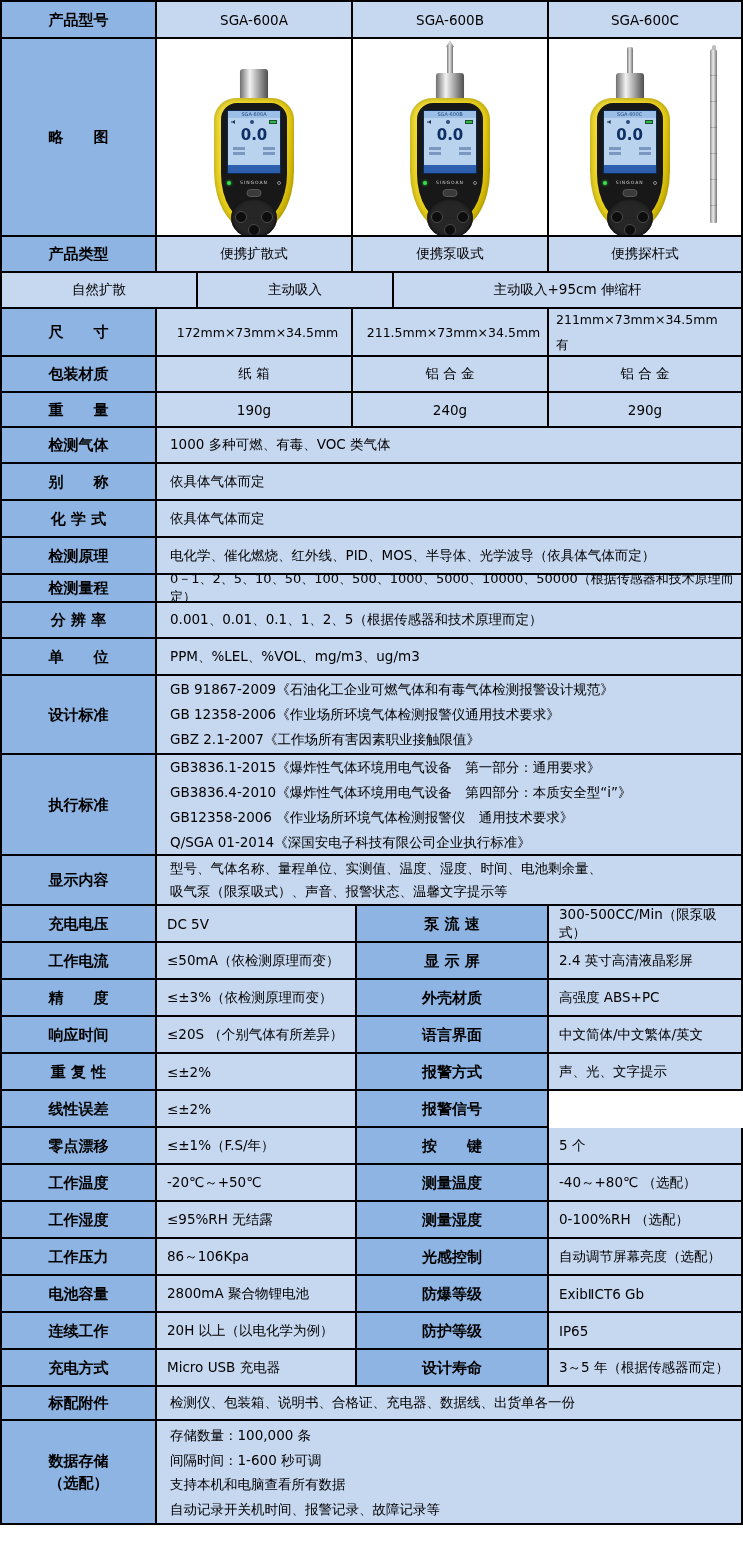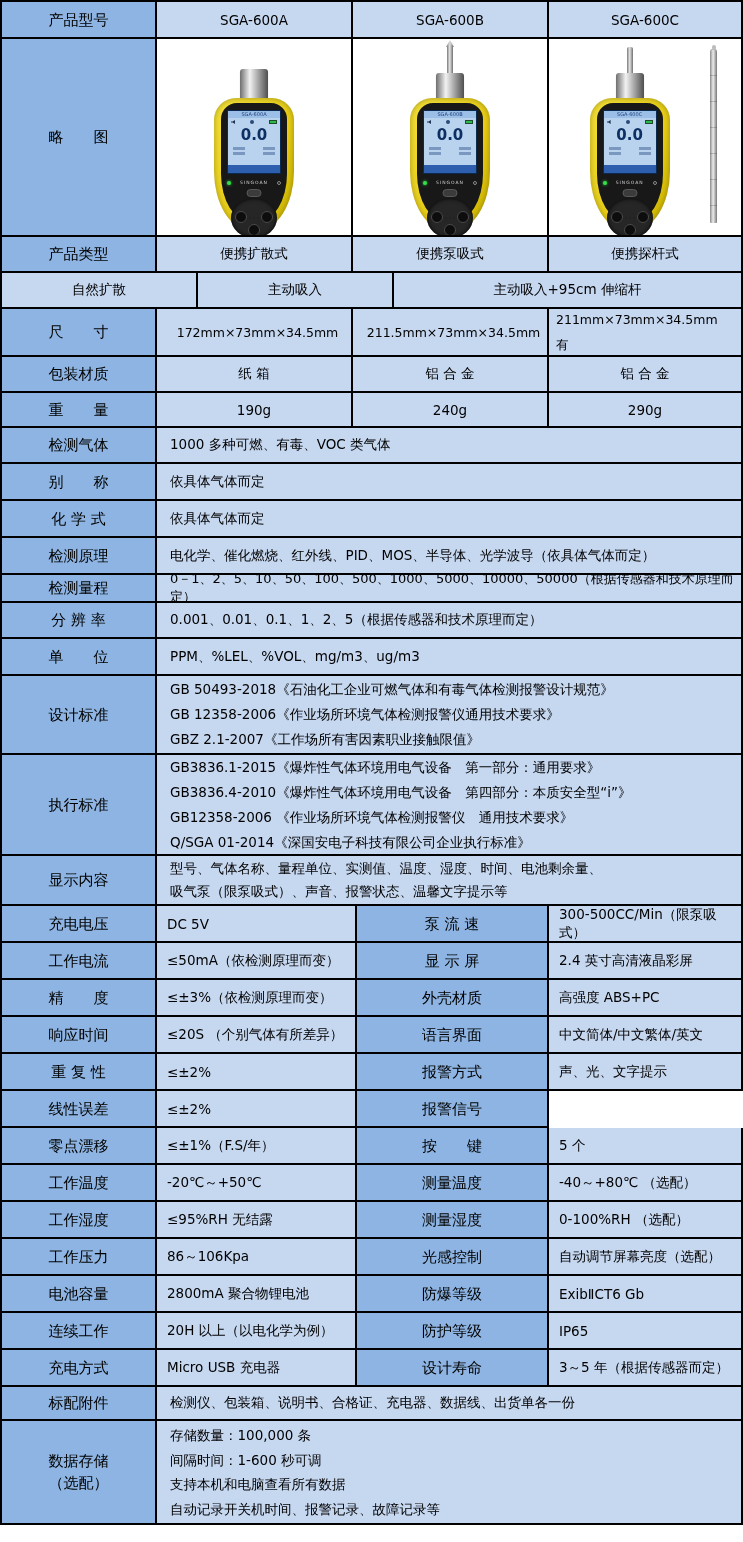--- a/index.html
+++ b/index.html
@@ -2,21 +2,21 @@
 <html><head>
 <meta charset="utf-8">
 <style>
   * { margin:0; padding:0; box-sizing:border-box; }
   html,body { background:#fff; }
   body { font-family:"DejaVu Sans", sans-serif; color:#000; }
   #tbl { width:743px; border-left:2px solid #000; border-top:2px solid #000; background:#fff; }
   .tr { display:flex; width:100%; }
   .cell { border-right:2px solid #000; border-bottom:2px solid #000; overflow:hidden; }
   .lbl { width:155px; background:#8DB4E2; display:flex; align-items:center; justify-content:center;
-         font-weight:normal; font-size:15px; text-align:center; flex-direction:column; line-height:22px; }
+         font-weight:bold; font-size:15px; text-align:center; flex-direction:column; line-height:22px; }
   .val { background:#C6D7F0; font-size:13.5px; }
   .c3  { width:196px; display:flex; align-items:center; justify-content:center; text-align:center; }
   .c3:last-child { flex:1; }
   .fullv { flex:1; display:flex; align-items:center; padding-left:13px; }
   .multiline { flex-direction:column; align-items:flex-start; justify-content:center; }
   .imgc { width:196px; background:#fff; position:relative; }
   .imgc:last-child { flex:1; }
   
   .v1 { width:200px; display:flex; align-items:center; padding-left:10px; }
   .l2 { width:192px; }
@@ -283,21 +283,21 @@
     <div class="cell val fullv">0.001、0.01、0.1、1、2、5（根据传感器和技术原理而定）</div>
   </div>
   <div class="tr" style="height:37px">
     <div class="cell lbl">单　　位</div>
     <div class="cell val fullv">PPM、%LEL、%VOL、mg/m3、ug/m3</div>
   </div>
 
   <div class="tr" style="height:79px">
     <div class="cell lbl">设计标准</div>
     <div class="cell val fullv multiline lines">
-      <span>GB 50493-2018《石油化工企业可燃气体和有毒气体检测报警设计规范》</span>
+      <span>GB 91867-2009《石油化工企业可燃气体和有毒气体检测报警设计规范》</span>
       <span>GB 12358-2006《作业场所环境气体检测报警仪通用技术要求》</span>
       <span>GBZ 2.1-2007《工作场所有害因素职业接触限值》</span>
     </div>
   </div>
 
   <div class="tr" style="height:101px">
     <div class="cell lbl">执行标准</div>
     <div class="cell val fullv multiline lines">
       <span>GB3836.1-2015《爆炸性气体环境用电气设备　第一部分：通用要求》</span>
       <span>GB3836.4-2010《爆炸性气体环境用电气设备　第四部分：本质安全型“i”》</span>

